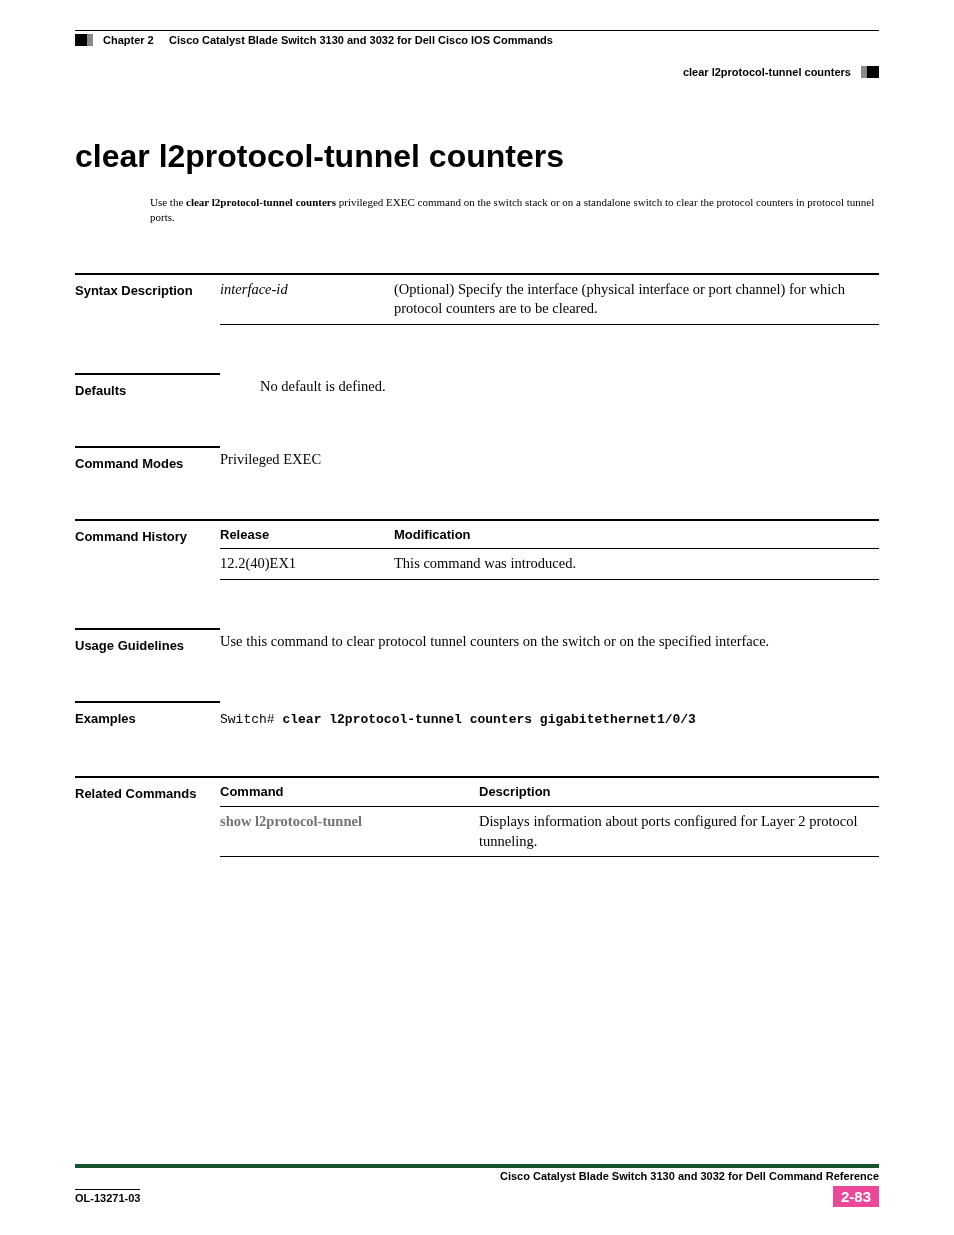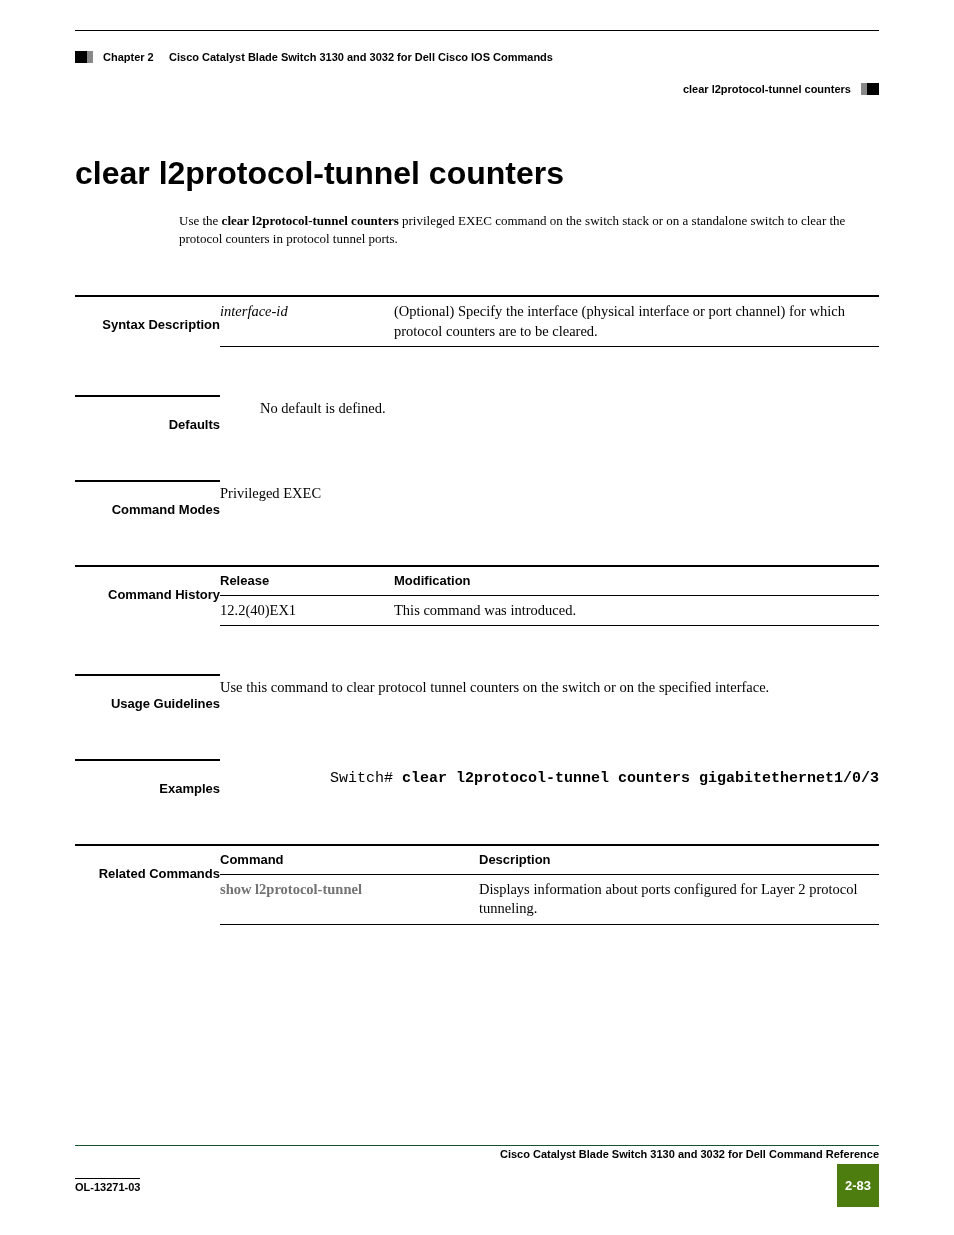--- a/index.html
+++ b/index.html
@@ -12,21 +12,21 @@
   }
   .page {
     width: 954px;
     height: 1235px;
     position: relative;
     box-sizing: border-box;
     padding: 30px 75px 0 75px;
   }
   .top-header {
     border-top: 1.5px solid #000;
-    padding-top: 20px;
+    padding-top: 3px;
     display: flex;
     justify-content: space-between;
     font-family: Arial, Helvetica, sans-serif;
     font-size: 11px;
     font-weight: bold;
   }
   .top-header-right {
     text-align: right;
     padding-top: 20px;
     display: flex;
@@ -45,43 +45,42 @@
     align-items: center;
     gap: 10px;
   }
   h1.title {
     font-family: Arial, Helvetica, sans-serif;
     font-weight: bold;
     font-size: 32px;
     margin: 60px 0 20px 0;
   }
   .intro {
-    margin-left: 104px;
-    font-size: 13px;
+    margin-left: 75px;
+    font-size: 11px;
     line-height: 1.35;
   }
   .syntax-line {
     margin-left: 200px;
     margin-top: 18px;
     font-size: 14.5px;
   }
   .section {
     display: flex;
     margin-top: 48px;
     align-items: flex-start;
   }
   .section-label {
     width: 145px;
     flex-shrink: 0;
     font-family: Arial, Helvetica, sans-serif;
     font-weight: bold;
     font-size: 13px;
     border-top: 2px solid #000;
-    padding-top: 20px;
-    text-align: right;
+    padding-top: 8px;
   }
   .section-body {
     flex: 1;
     font-size: 14.5px;
     line-height: 1.35;
   }
   table.syntax-table {
     width: 100%;
     border-collapse: collapse;
   }
@@ -94,30 +93,30 @@
   table.syntax-table thead th {
     font-family: Arial, Helvetica, sans-serif;
     font-weight: bold;
     font-size: 13px;
     margin-left: 18px;
   }
   .hr-thick { border-top: 2px solid #000; }
   .hr-thin  { border-top: 0.75px solid #000; }
   .italic { font-style: italic; }
   .bold { font-weight: bold; }
-  .mono { font-family: "Courier New", Courier, monospace; font-size: 15px; text-align: right; }
+  .mono { font-family: "Courier New", Courier, monospace; font-size: 13px; }
   .link { color: #737373; font-weight: bold; }
   .footer {
     position: absolute;
     bottom: 28px;
     left: 75px;
     right: 75px;
   }
   .footer-line {
-    border-top: 1px solid #14532d;
+    border-top: 4px solid #14532d;
     display: flex;
     justify-content: flex-end;
     font-family: Arial, Helvetica, sans-serif;
     font-size: 11px;
     font-weight: bold;
     padding-top: 2px;
   }
   .footer-row {
     display: flex;
     justify-content: space-between;
@@ -126,26 +125,26 @@
   }
   .footer-left {
     font-family: Arial, Helvetica, sans-serif;
     font-size: 11px;
     font-weight: bold;
     border-top: 1.5px solid #000;
     padding-top: 2px;
     flex: 0 0 auto;
   }
   .page-badge {
-    background: #4d7c0f;
+    background: #ec4899;
     color: #fff;
     font-family: Arial, Helvetica, sans-serif;
     font-weight: bold;
-    font-size: 13px;
-    padding: 14px 8px;
+    font-size: 15px;
+    padding: 2px 8px;
   }
 </style>
 </head>
 <body>
 
 <div class="page">
 
   <div class="top-header">
     <div class="top-left-wrap">
       <span class="header-block left"></span>

